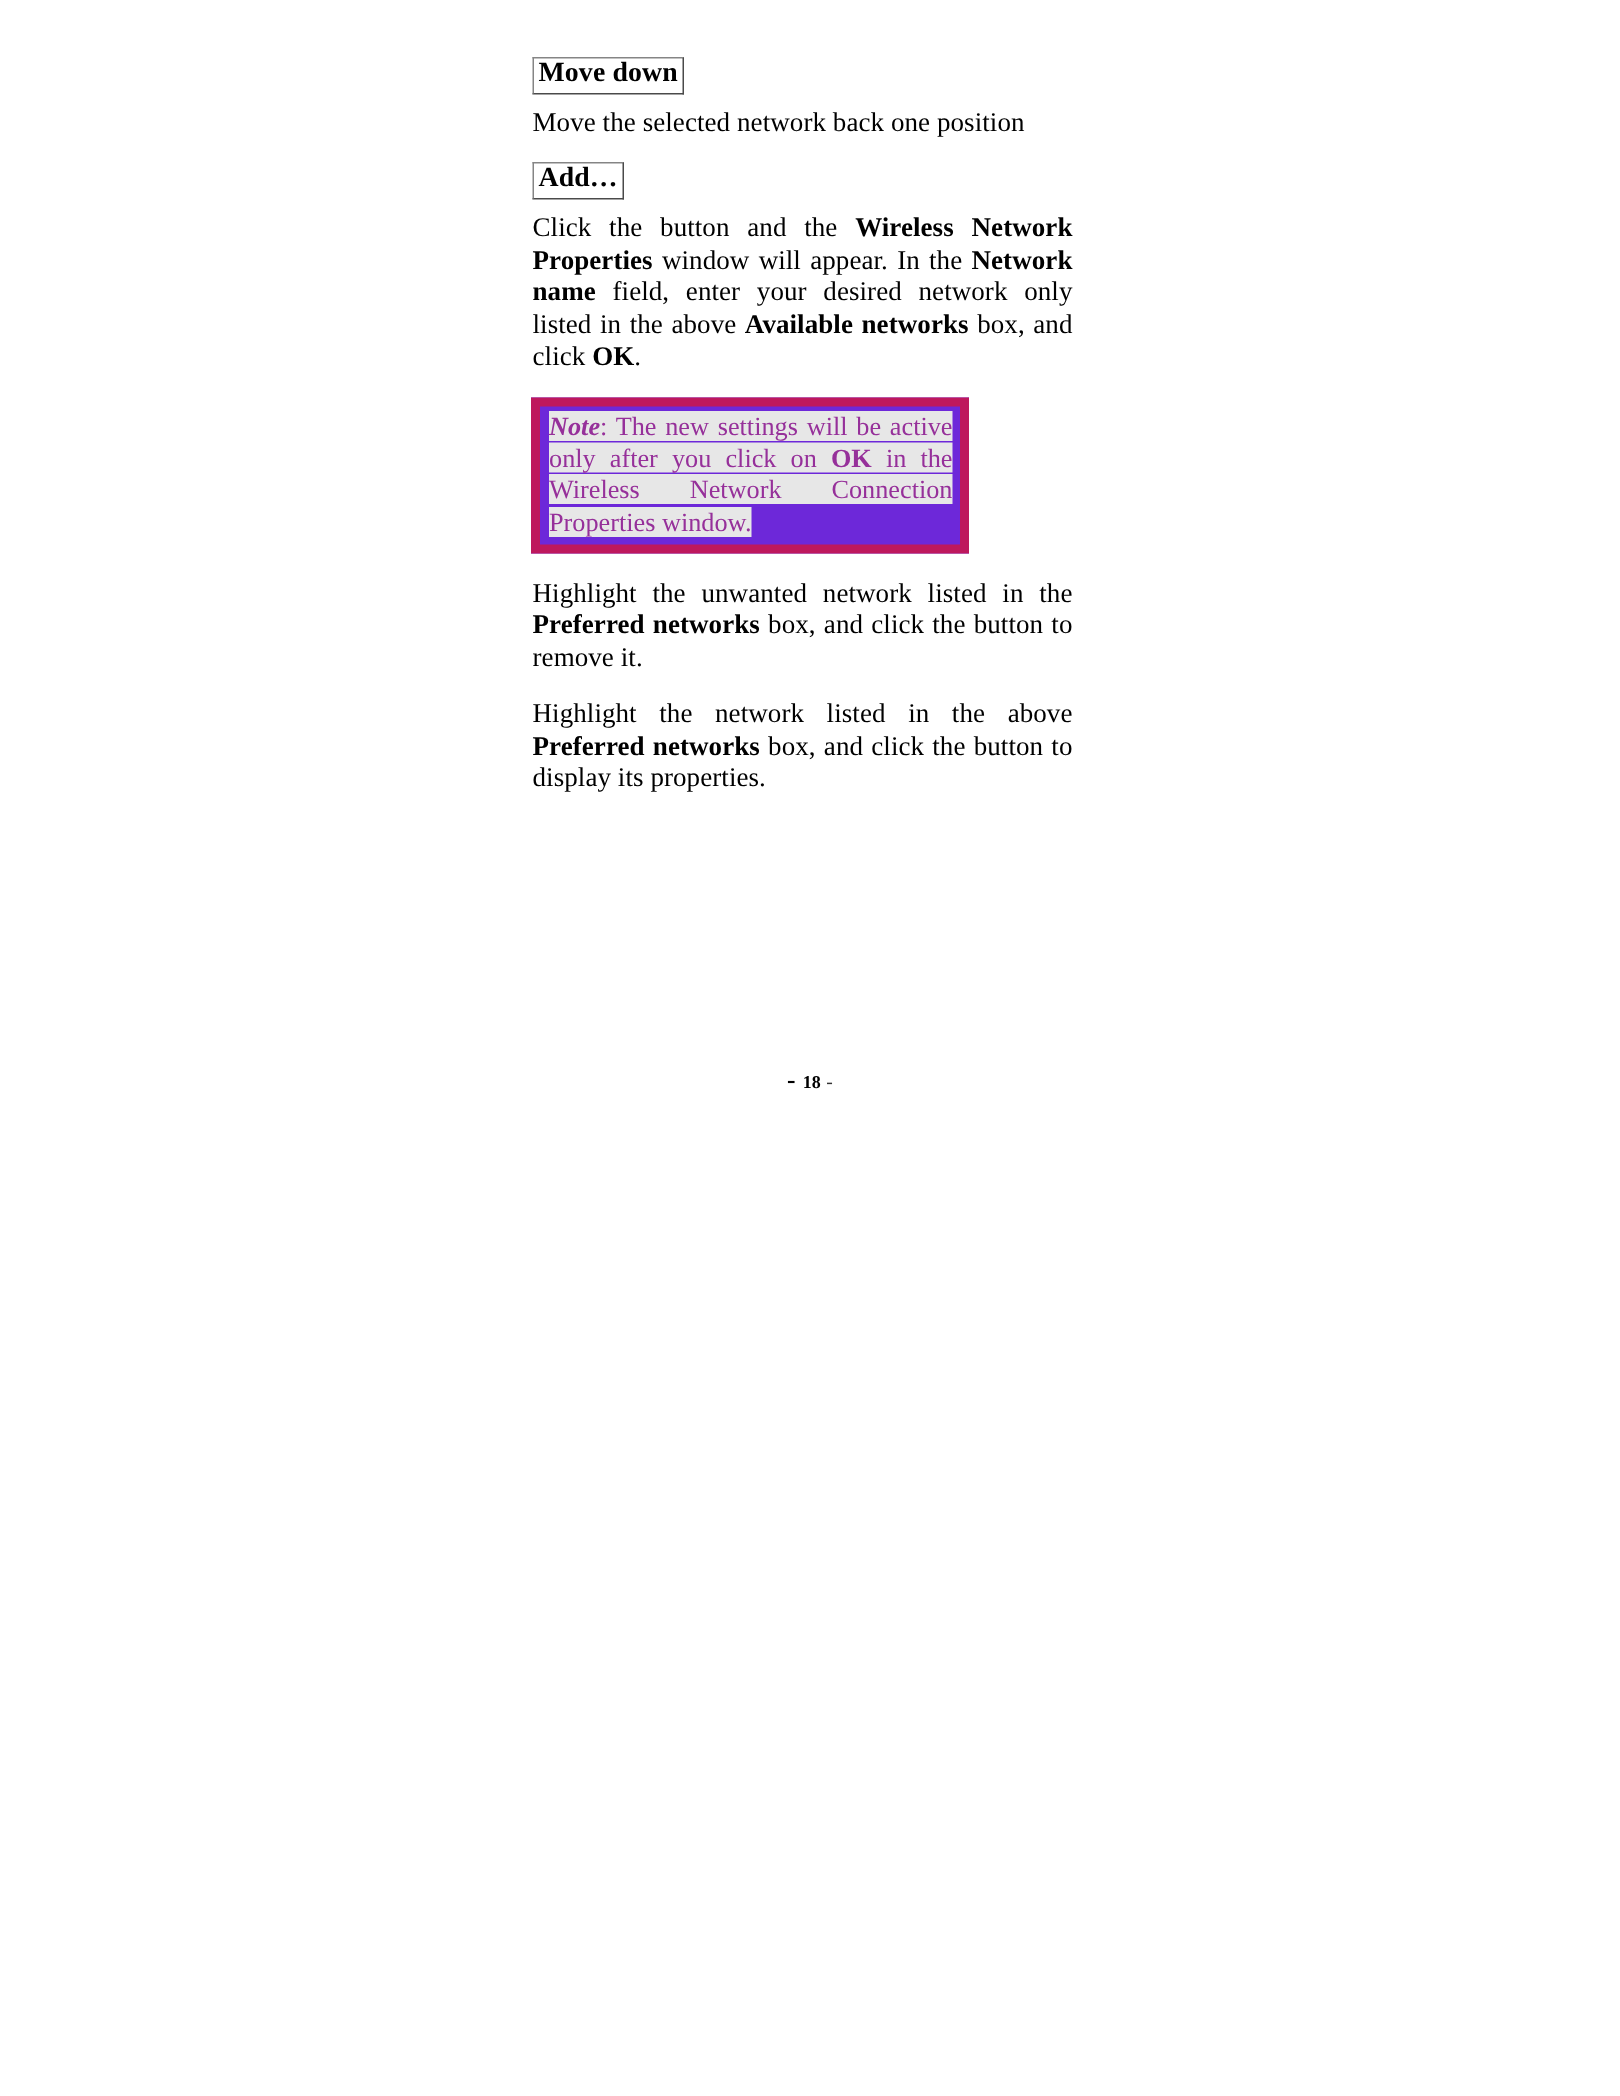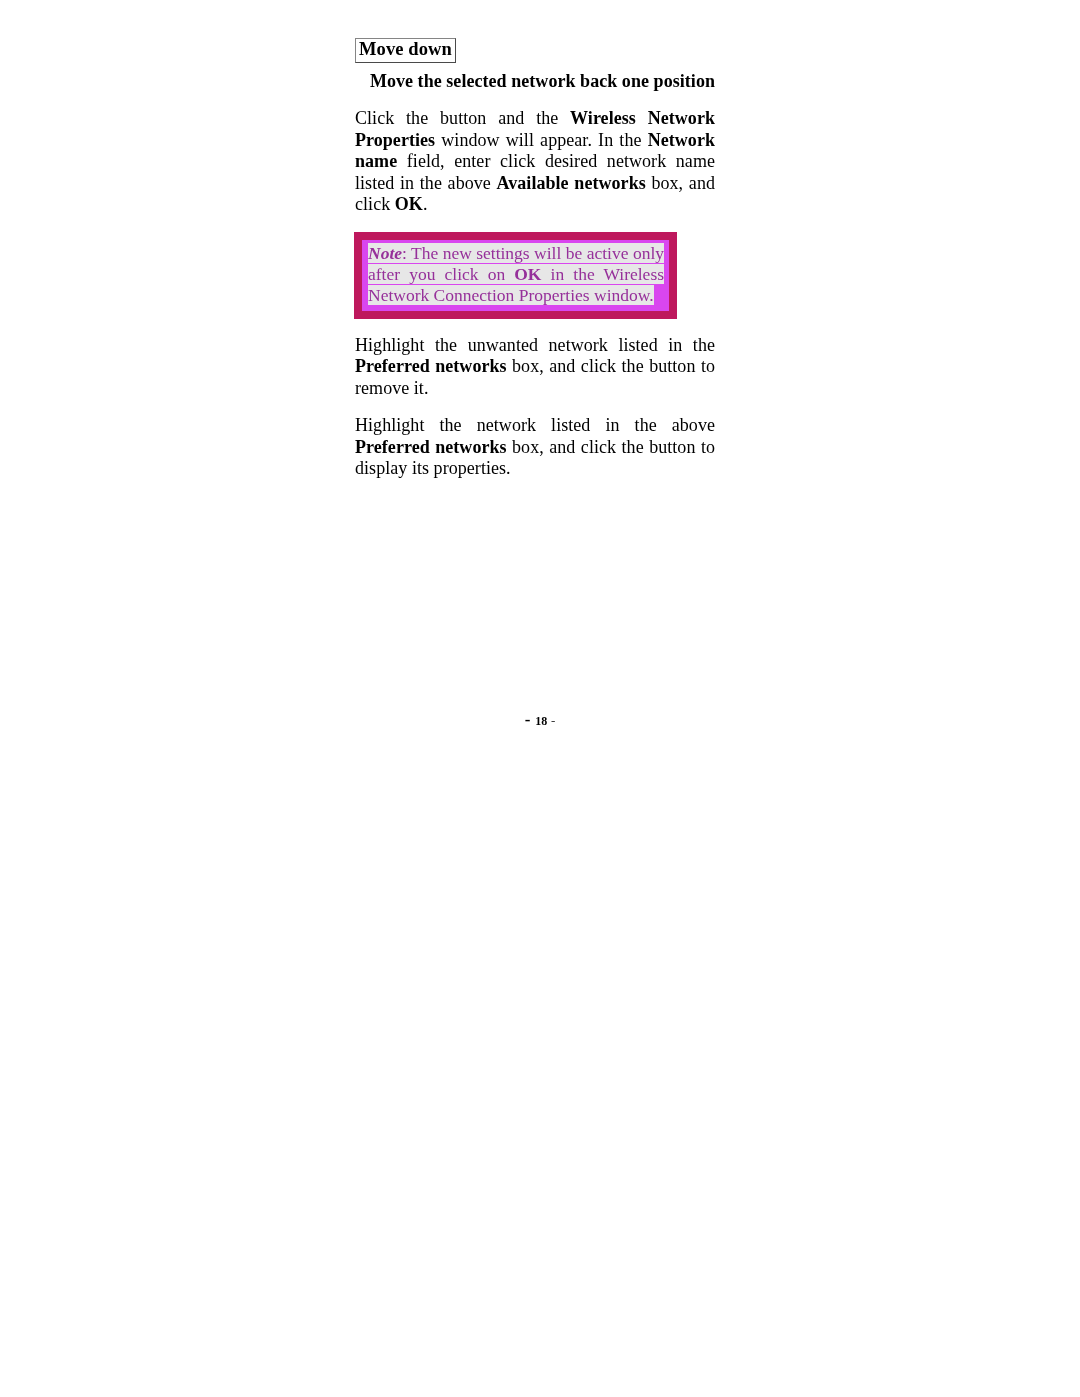--- a/index.html
+++ b/index.html
@@ -45,31 +45,31 @@
 
   
   p.body {
     margin: 0 0 16px 0;
     font-size: 18px;
     line-height: 1.195;
     text-align: justify;
     text-justify: inter-word;
     letter-spacing: 0.05px;
   }
-  p.body.nojust { text-align: right; font-weight: bold; }
+  p.body.nojust { text-align: left; }
   p.body b { font-weight: bold; }
 
   
   .note-box {
-    border: 8px solid #be185d;
-    background: #d946ef;
+    border: 6px solid #be185d;
+    background: #6d28d9;
     padding: 3px 5px 4px 6px;
     margin: 0 0 16px 0;
     box-sizing: border-box;
-    width: 323px;
+    width: 292px;
     margin-left: -1px;
   }
   .note-text {
     margin: 0;
     font-size: 17.5px;
     line-height: 1.215;
     text-align: justify;
     text-justify: inter-word;
     color: #96309A;
   }
@@ -108,21 +108,24 @@
 </head>
 <body>
 
 <div id="page">
 
   <div class="heading-row tight-top">
     <span class="boxed-heading">Move down</span>
   </div>
   <p class="body nojust"><span>Move the selected network back one position</span></p>
 
-  <p class="body"><span>Click the button and the </span><b>Wireless Network Properties</b><span> window will appear.  In the </span><b>Network name</b><span> field, enter click desired network name listed in the above </span><b>Available networks</b><span> box, and click </span><b>OK</b><span>.</span></p>
+  <div class="heading-row">
+    <span class="boxed-heading">Add…</span>
+  </div>
+  <p class="body"><span>Click the button and the </span><b>Wireless Network Properties</b><span> window will appear.  In the </span><b>Network name</b><span> field, enter your desired network only listed in the above </span><b>Available networks</b><span> box, and click </span><b>OK</b><span>.</span></p>
 
   <div class="note-box">
     <p class="note-text"><span class="hl"><i>Note</i><span>: </span><span>The new settings will be active only after you click on </span><b>OK</b><span> in the Wireless Network Connection Properties window.</span></span></p>
   </div>
 
   <p class="body"><span>Highlight the unwanted network listed in the </span><b>Preferred networks</b><span> box, and click the button to remove it.</span></p>
 
   <p class="body"><span>Highlight the network listed in the above </span><b>Preferred networks</b><span> box, and click the button to display its properties.</span></p>
 
 

